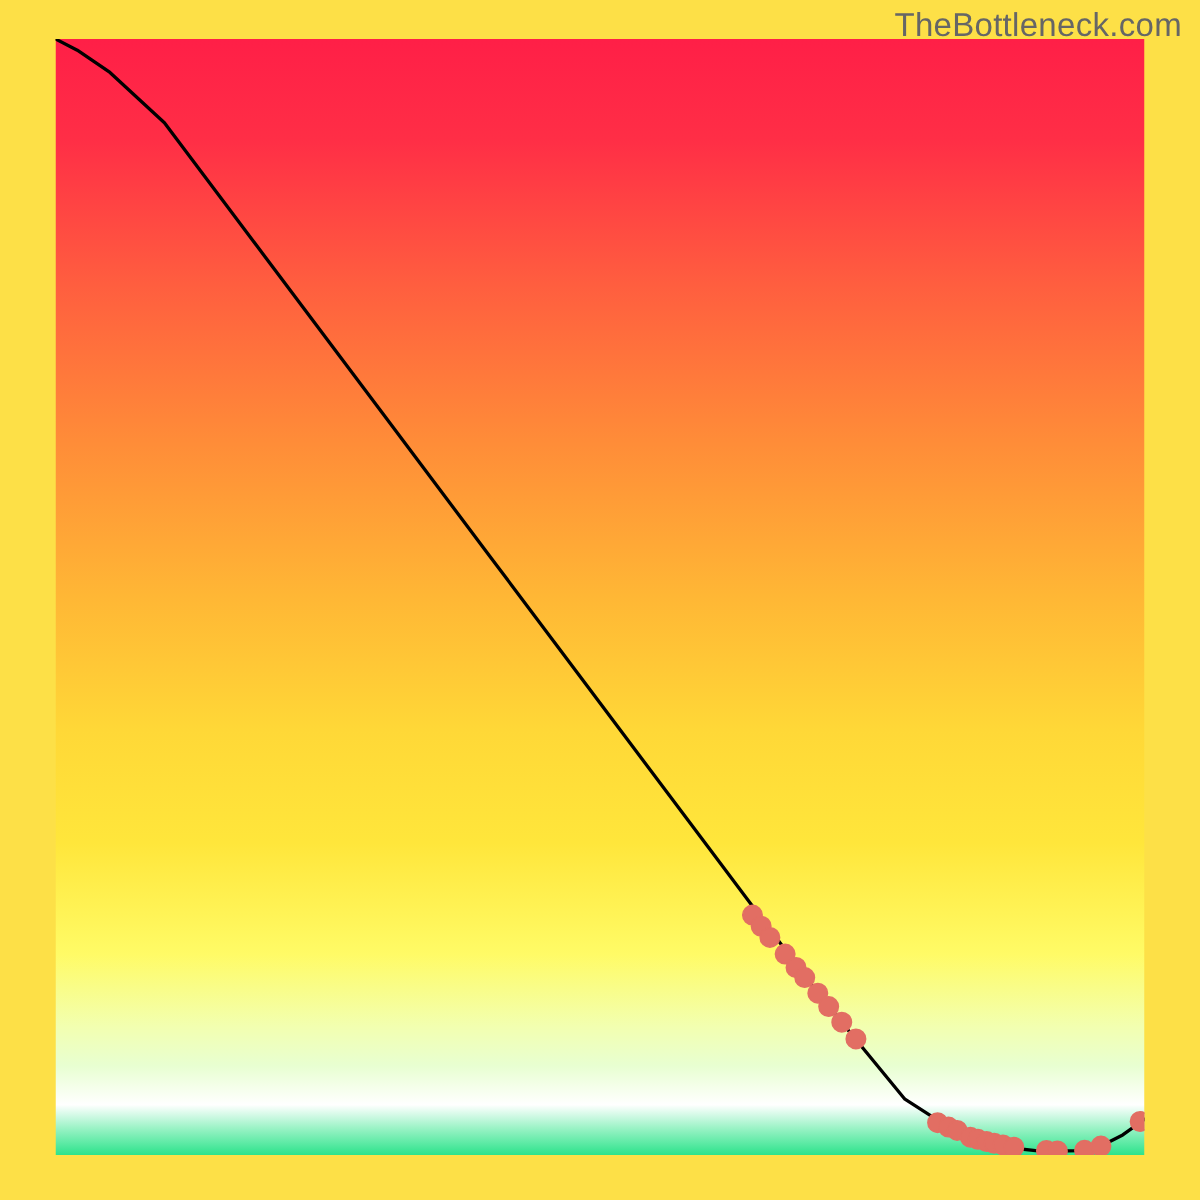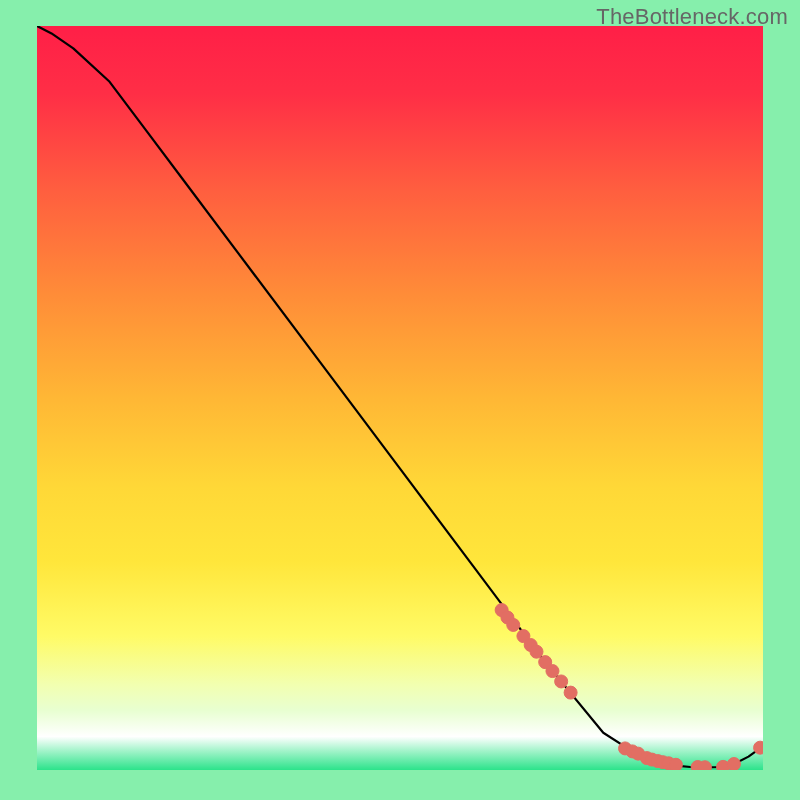--- a/index.html
+++ b/index.html
@@ -8,21 +8,21 @@
     width: 800px;
     height: 800px;
     background: #000;
     overflow: hidden;
     font-family: Arial, Helvetica, sans-serif;
   }
   .stage {
     position: relative;
     width: 800px;
     height: 800px;
-    background: #86efac;
+    background: #fde047;
     text-align: right;
   }
   .watermark {
     position: absolute;
     top: 4px;
     right: 12px;
     color: #666;
     font-size: 22px;
     font-weight: 500;
     letter-spacing: 0.2px;

